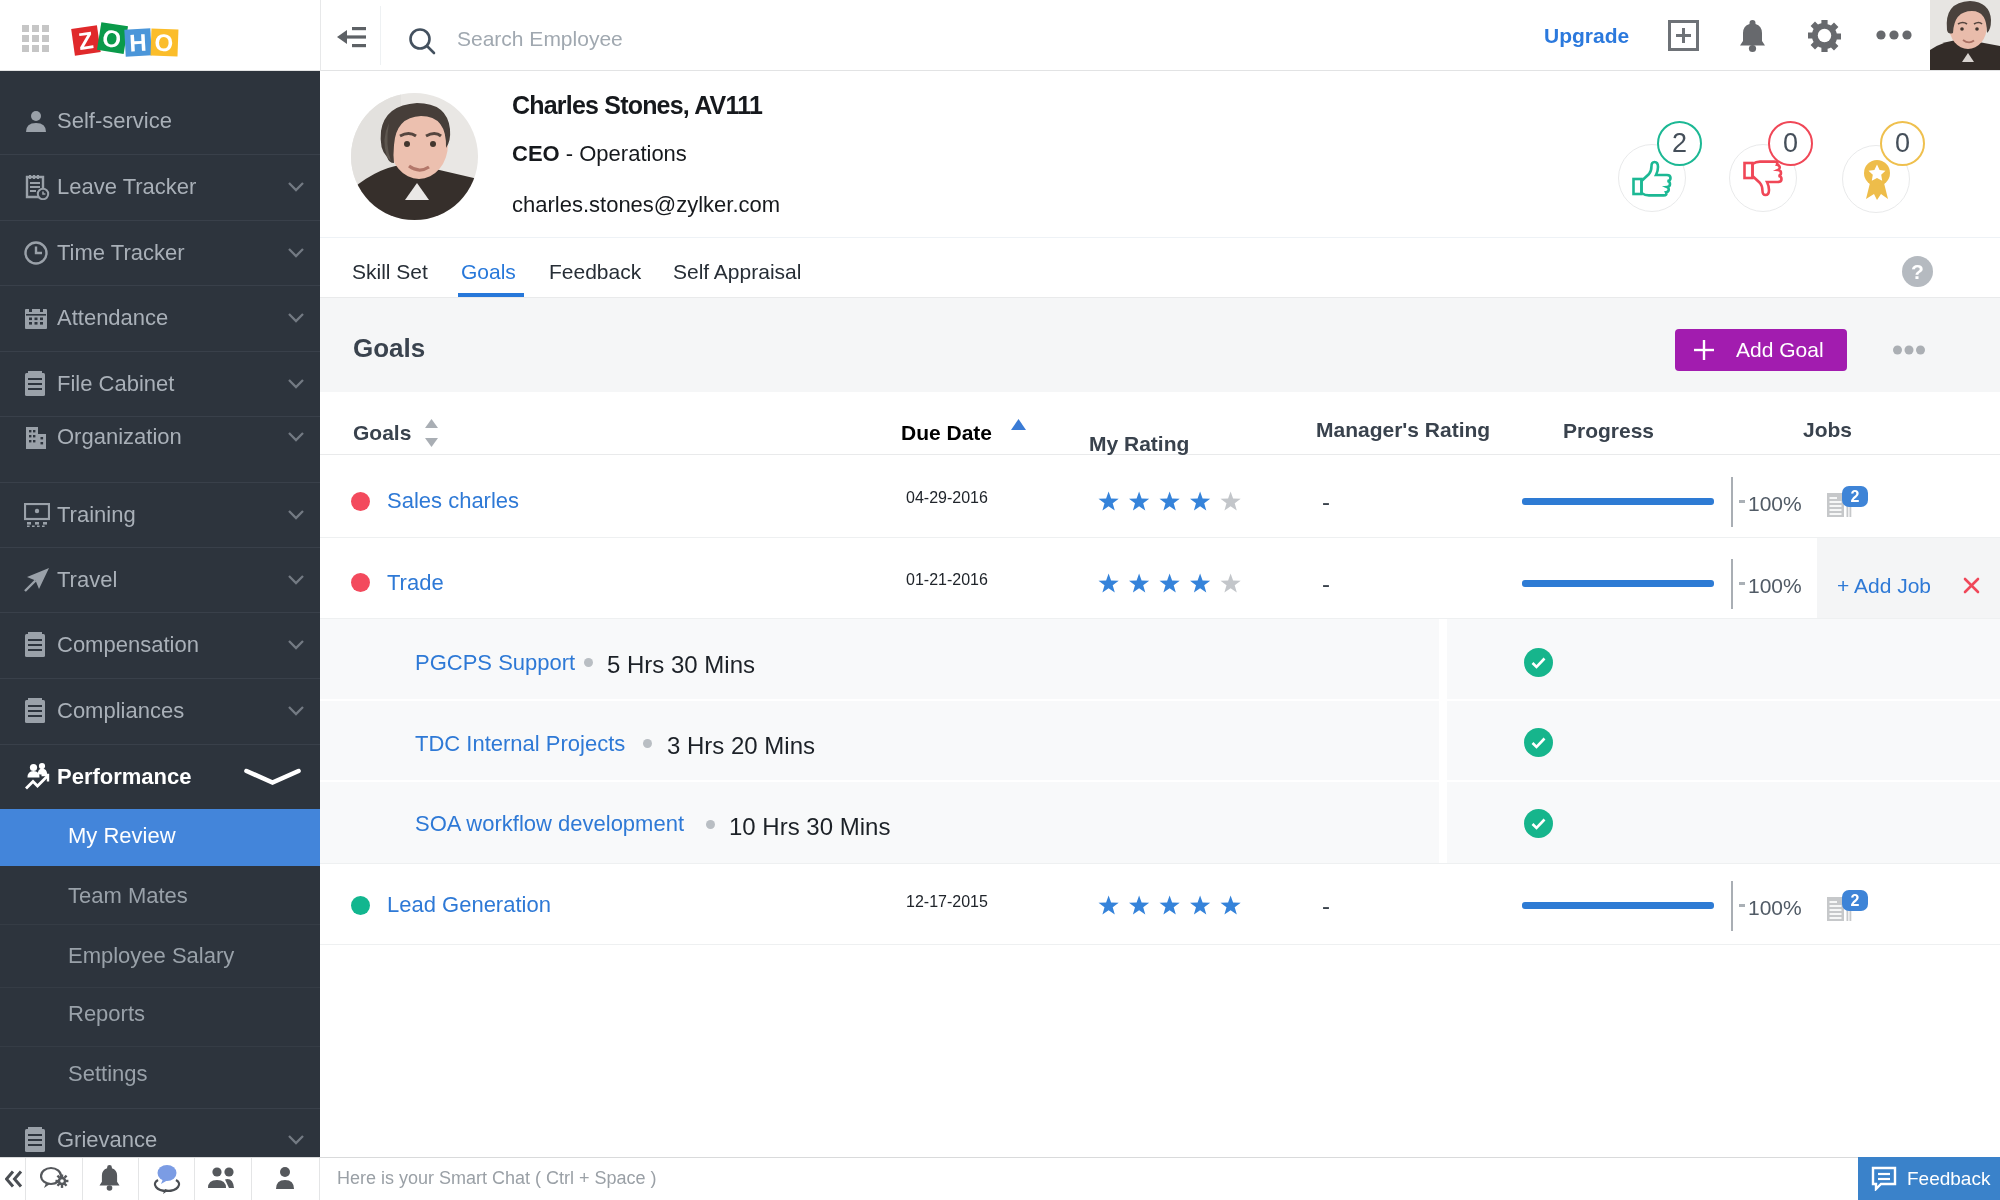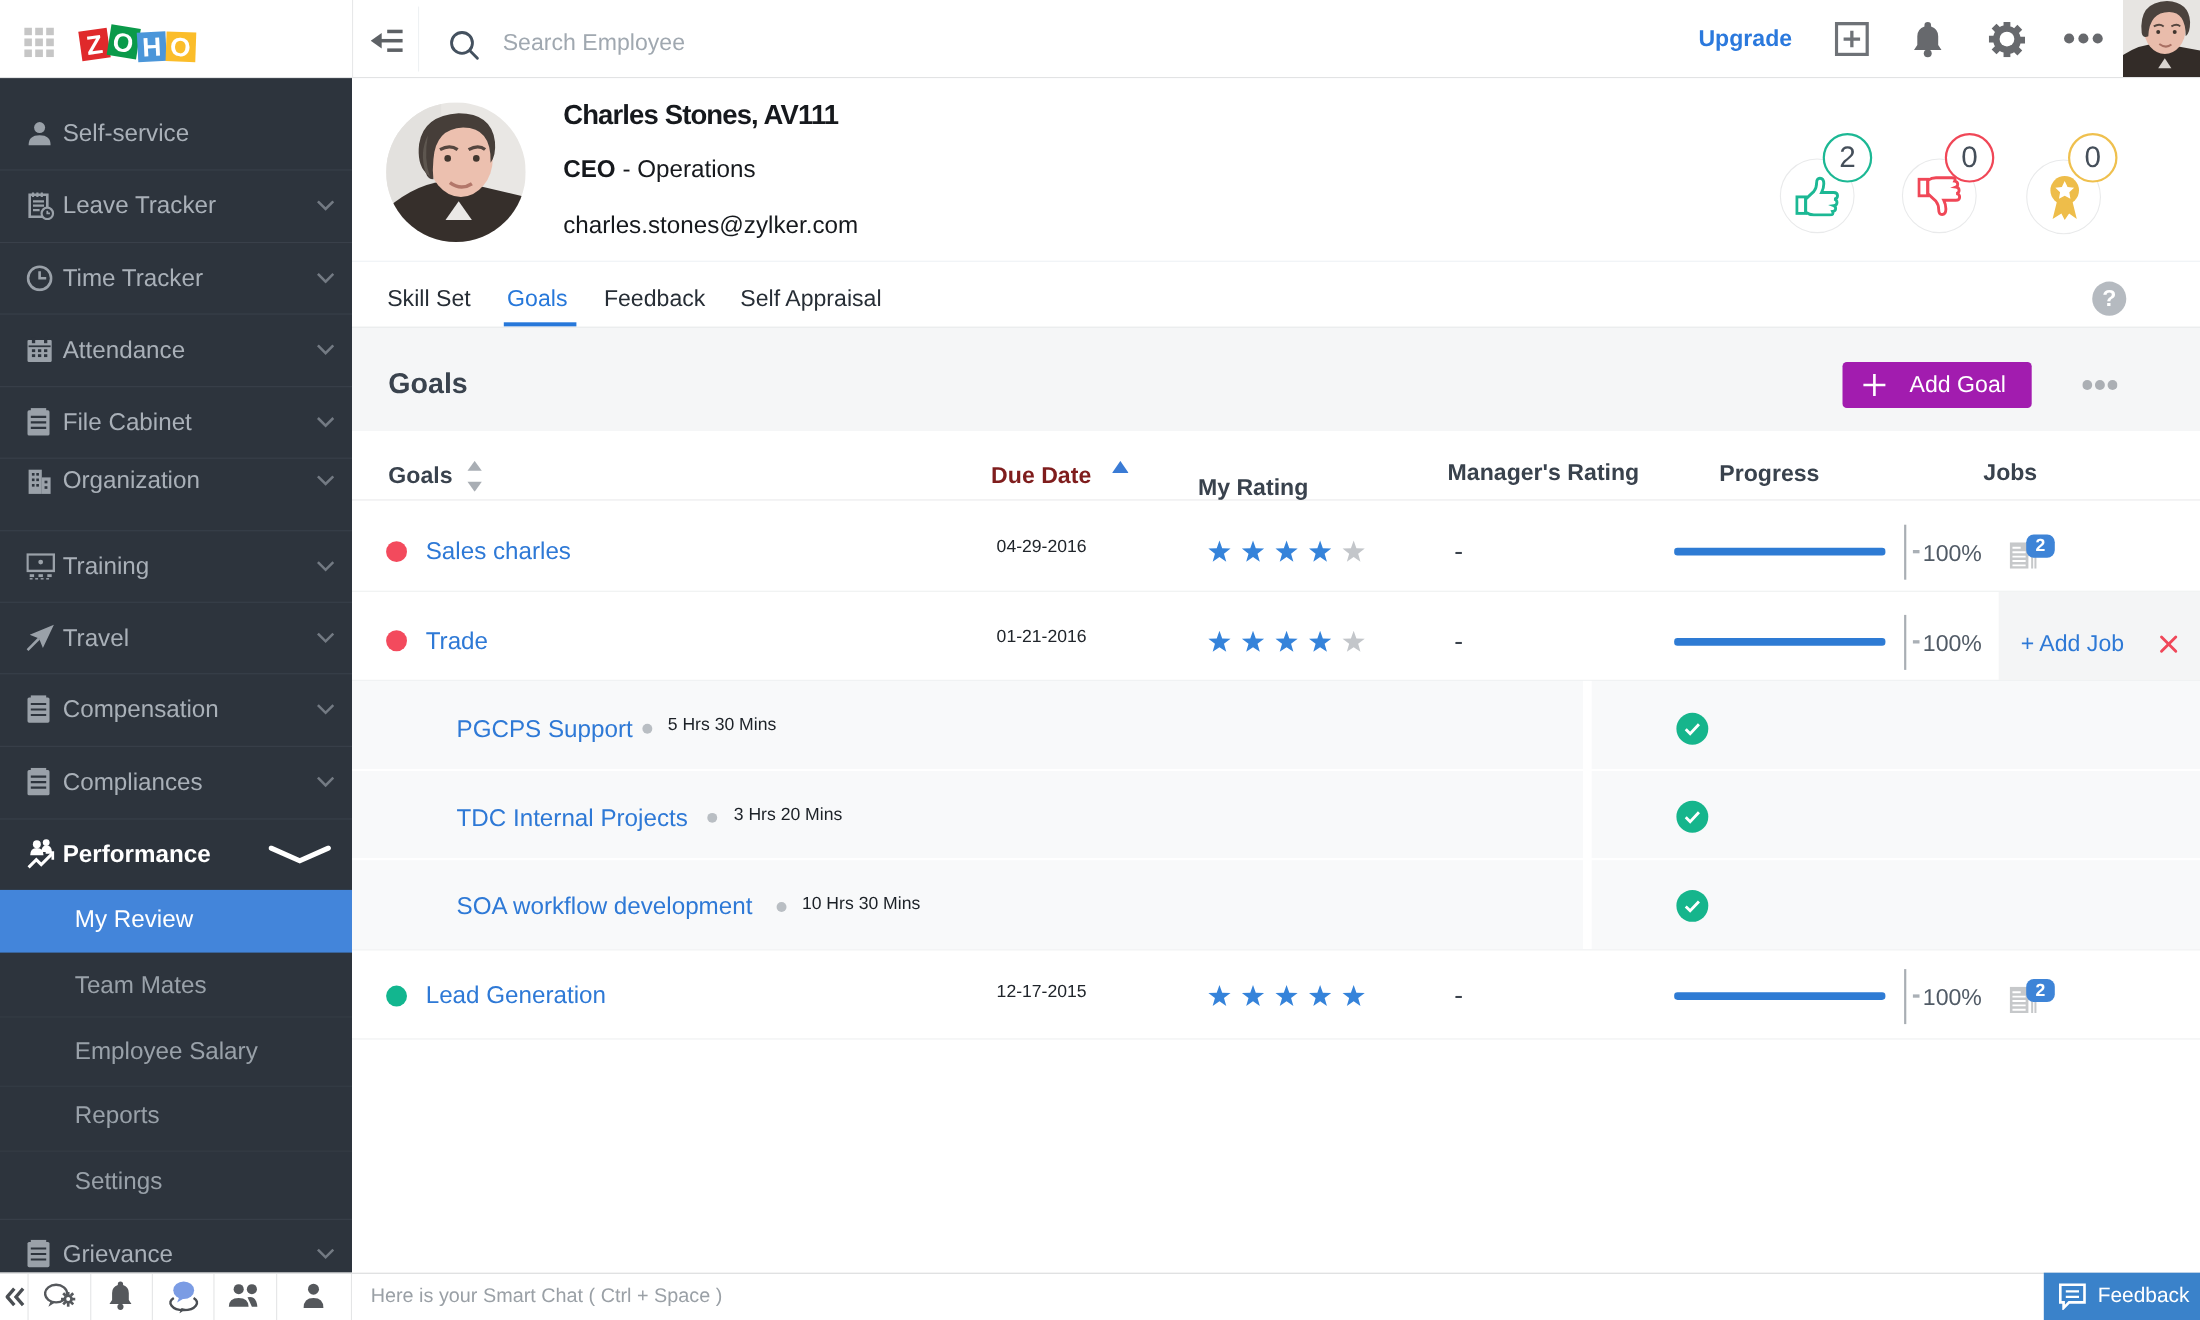--- a/index.html
+++ b/index.html
@@ -370,41 +370,41 @@
     <circle cx="16" cy="5" r="4.5" fill="#abafb4"></circle>
     <circle cx="27.5" cy="5" r="4.5" fill="#abafb4"></circle>
   </svg>
 
 <div class="a" style="left:320px;top:392px;width:1680px;height:63px;background:#fff;border-bottom:1px solid #e9eaeb"></div>
 <div class="a" style="left:353px;top:421px;font-size:21px;font-weight:bold;color:#39424d">Goals</div>
 <svg class="a" style="left:424px;top:419px" width="15" height="28" viewBox="0 0 15 28">
     <polygon points="7.5,0 14,9 1,9" fill="#a9aeb4"></polygon>
     <polygon points="7.5,28 14,19 1,19" fill="#a9aeb4"></polygon>
   </svg>
-<div class="a" style="left:901px;top:421px;font-size:21px;font-weight:bold;color:#7f1d1d">Due Date</div>
+<div class="a" style="left:901px;top:421px;font-size:21px;font-weight:bold;color:#000000">Due Date</div>
 <svg class="a" style="left:1011px;top:419px" width="15" height="11">
     <polygon points="7.5,0 15,11 0,11" fill="#3a7bd5"></polygon>
   </svg>
 <div class="a" style="left:1089px;top:432px;font-size:21px;font-weight:bold;color:#39424d">My Rating</div>
 <div class="a" style="left:1316px;top:418px;font-size:21px;font-weight:bold;color:#39424d">Manager's Rating</div>
 <div class="a" style="left:1563px;top:419px;font-size:21px;font-weight:bold;color:#39424d">Progress</div>
 <div class="a" style="left:1803px;top:418px;font-size:21px;font-weight:bold;color:#39424d">Jobs</div>
 <style>
 .rlink{position:absolute;font-size:22px;color:#2e79d6}
 .rdate{position:absolute;font-size:16px;color:#20252b}
 .rdash{position:absolute;font-size:24px;color:#3a424c}
 .pbar{position:absolute;left:1522px;width:192px;height:7px;background:#2e7bd4;border-radius:3px}
 .ptick{position:absolute;left:1731px;width:1.5px;height:50px;background:#a9aeb4}
 .pdash{position:absolute;left:1739px;width:6px;height:2.5px;background:#aab0b6}
 .ppct{position:absolute;left:1748px;font-size:21px;color:#515b66}
 .rowline{position:absolute;left:320px;width:1680px;height:1px;background:#eef0f1}
 .gdot{position:absolute;width:19px;height:19px;border-radius:50%}
 .jbadge{position:absolute;width:26px;height:21px;border-radius:7px;background:#3e84d7;color:#fff;font-size:16px;font-weight:bold;text-align:center;line-height:21px}
 .sdot{position:absolute;width:9px;height:9px;border-radius:50%;background:#b9bec3}
-.stime{position:absolute;font-size:16px;color:#1c2127}
+.stime{position:absolute;font-size:24px;color:#1c2127}
 </style>
 <svg width="0" height="0" style="position:absolute">
     <defs>
 <path id="star" d="M10.6 0.4 L13.1 7.5 L20.7 7.7 L14.7 12.3 L16.8 19.6 L10.6 15.3 L4.4 19.6 L6.5 12.3 L0.5 7.7 L8.1 7.5 Z"></path>
 <g id="jobdoc">
         <rect x="0" y="0" width="17" height="24" fill="#c6c8ca"></rect>
         <g stroke="#fff" stroke-width="1.7">
           <line x1="2.5" y1="5" x2="10" y2="5"></line>
           <line x1="2.5" y1="9" x2="14.5" y2="9"></line>
           <line x1="2.5" y1="13" x2="14.5" y2="13"></line>

